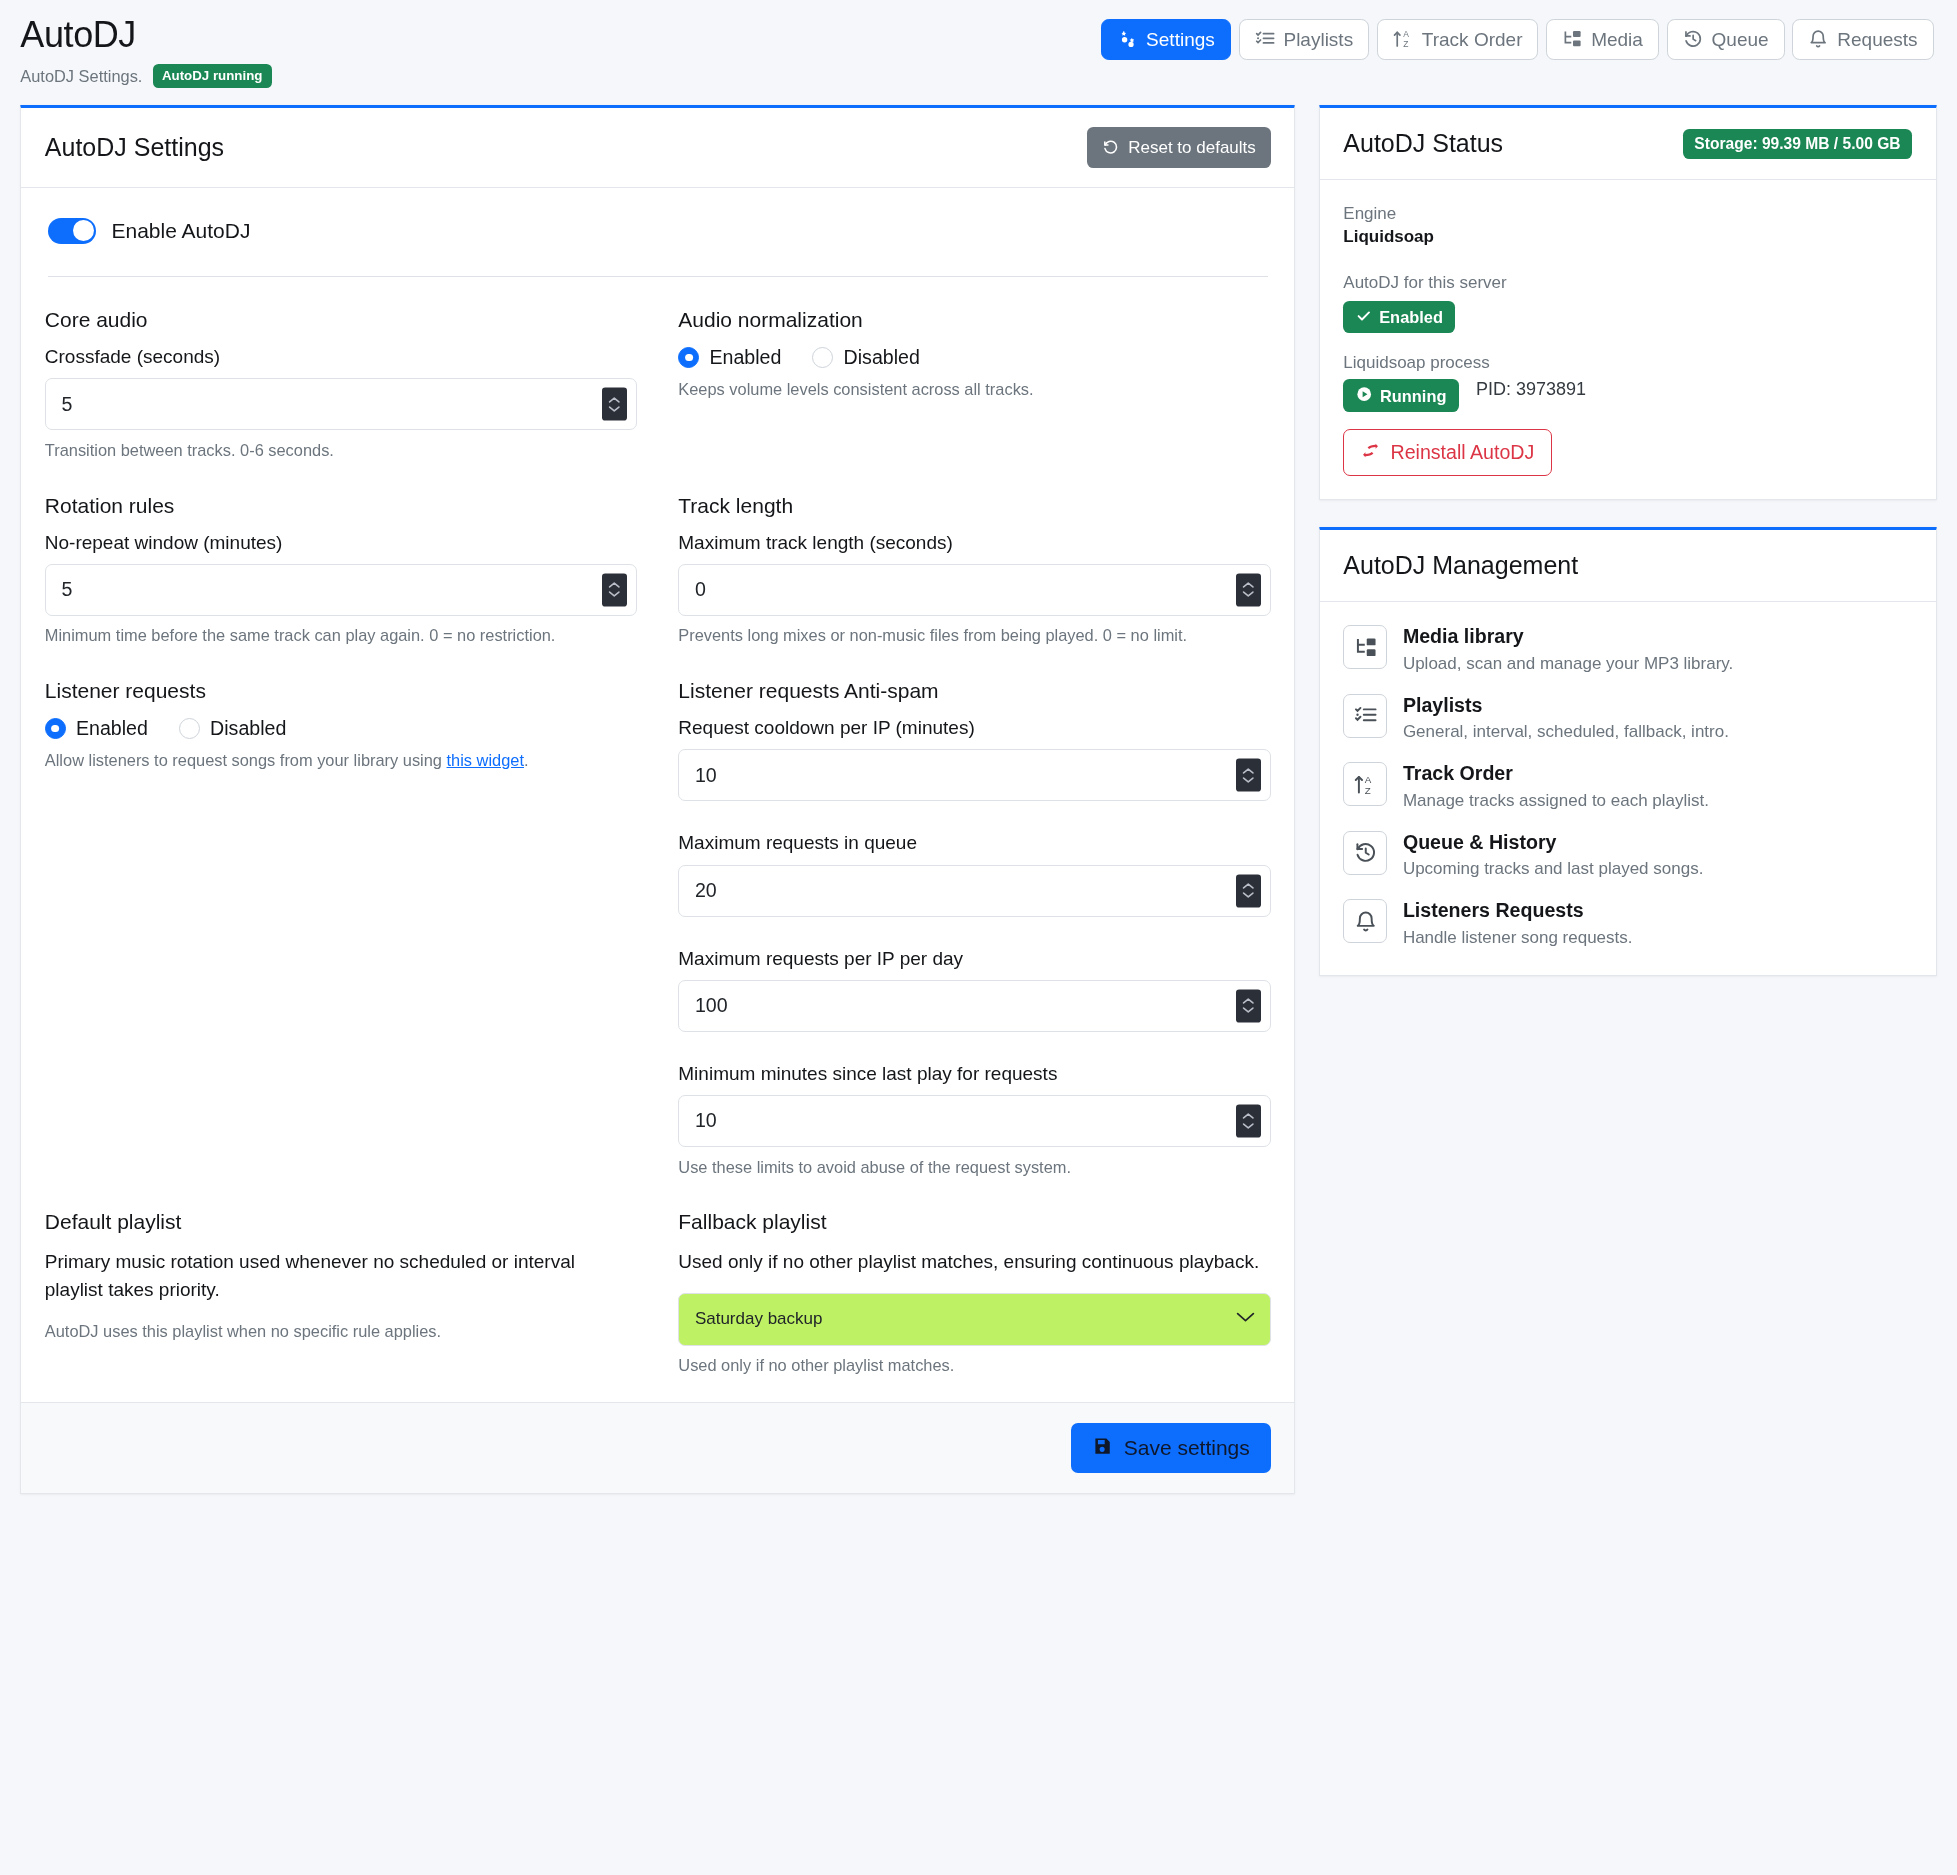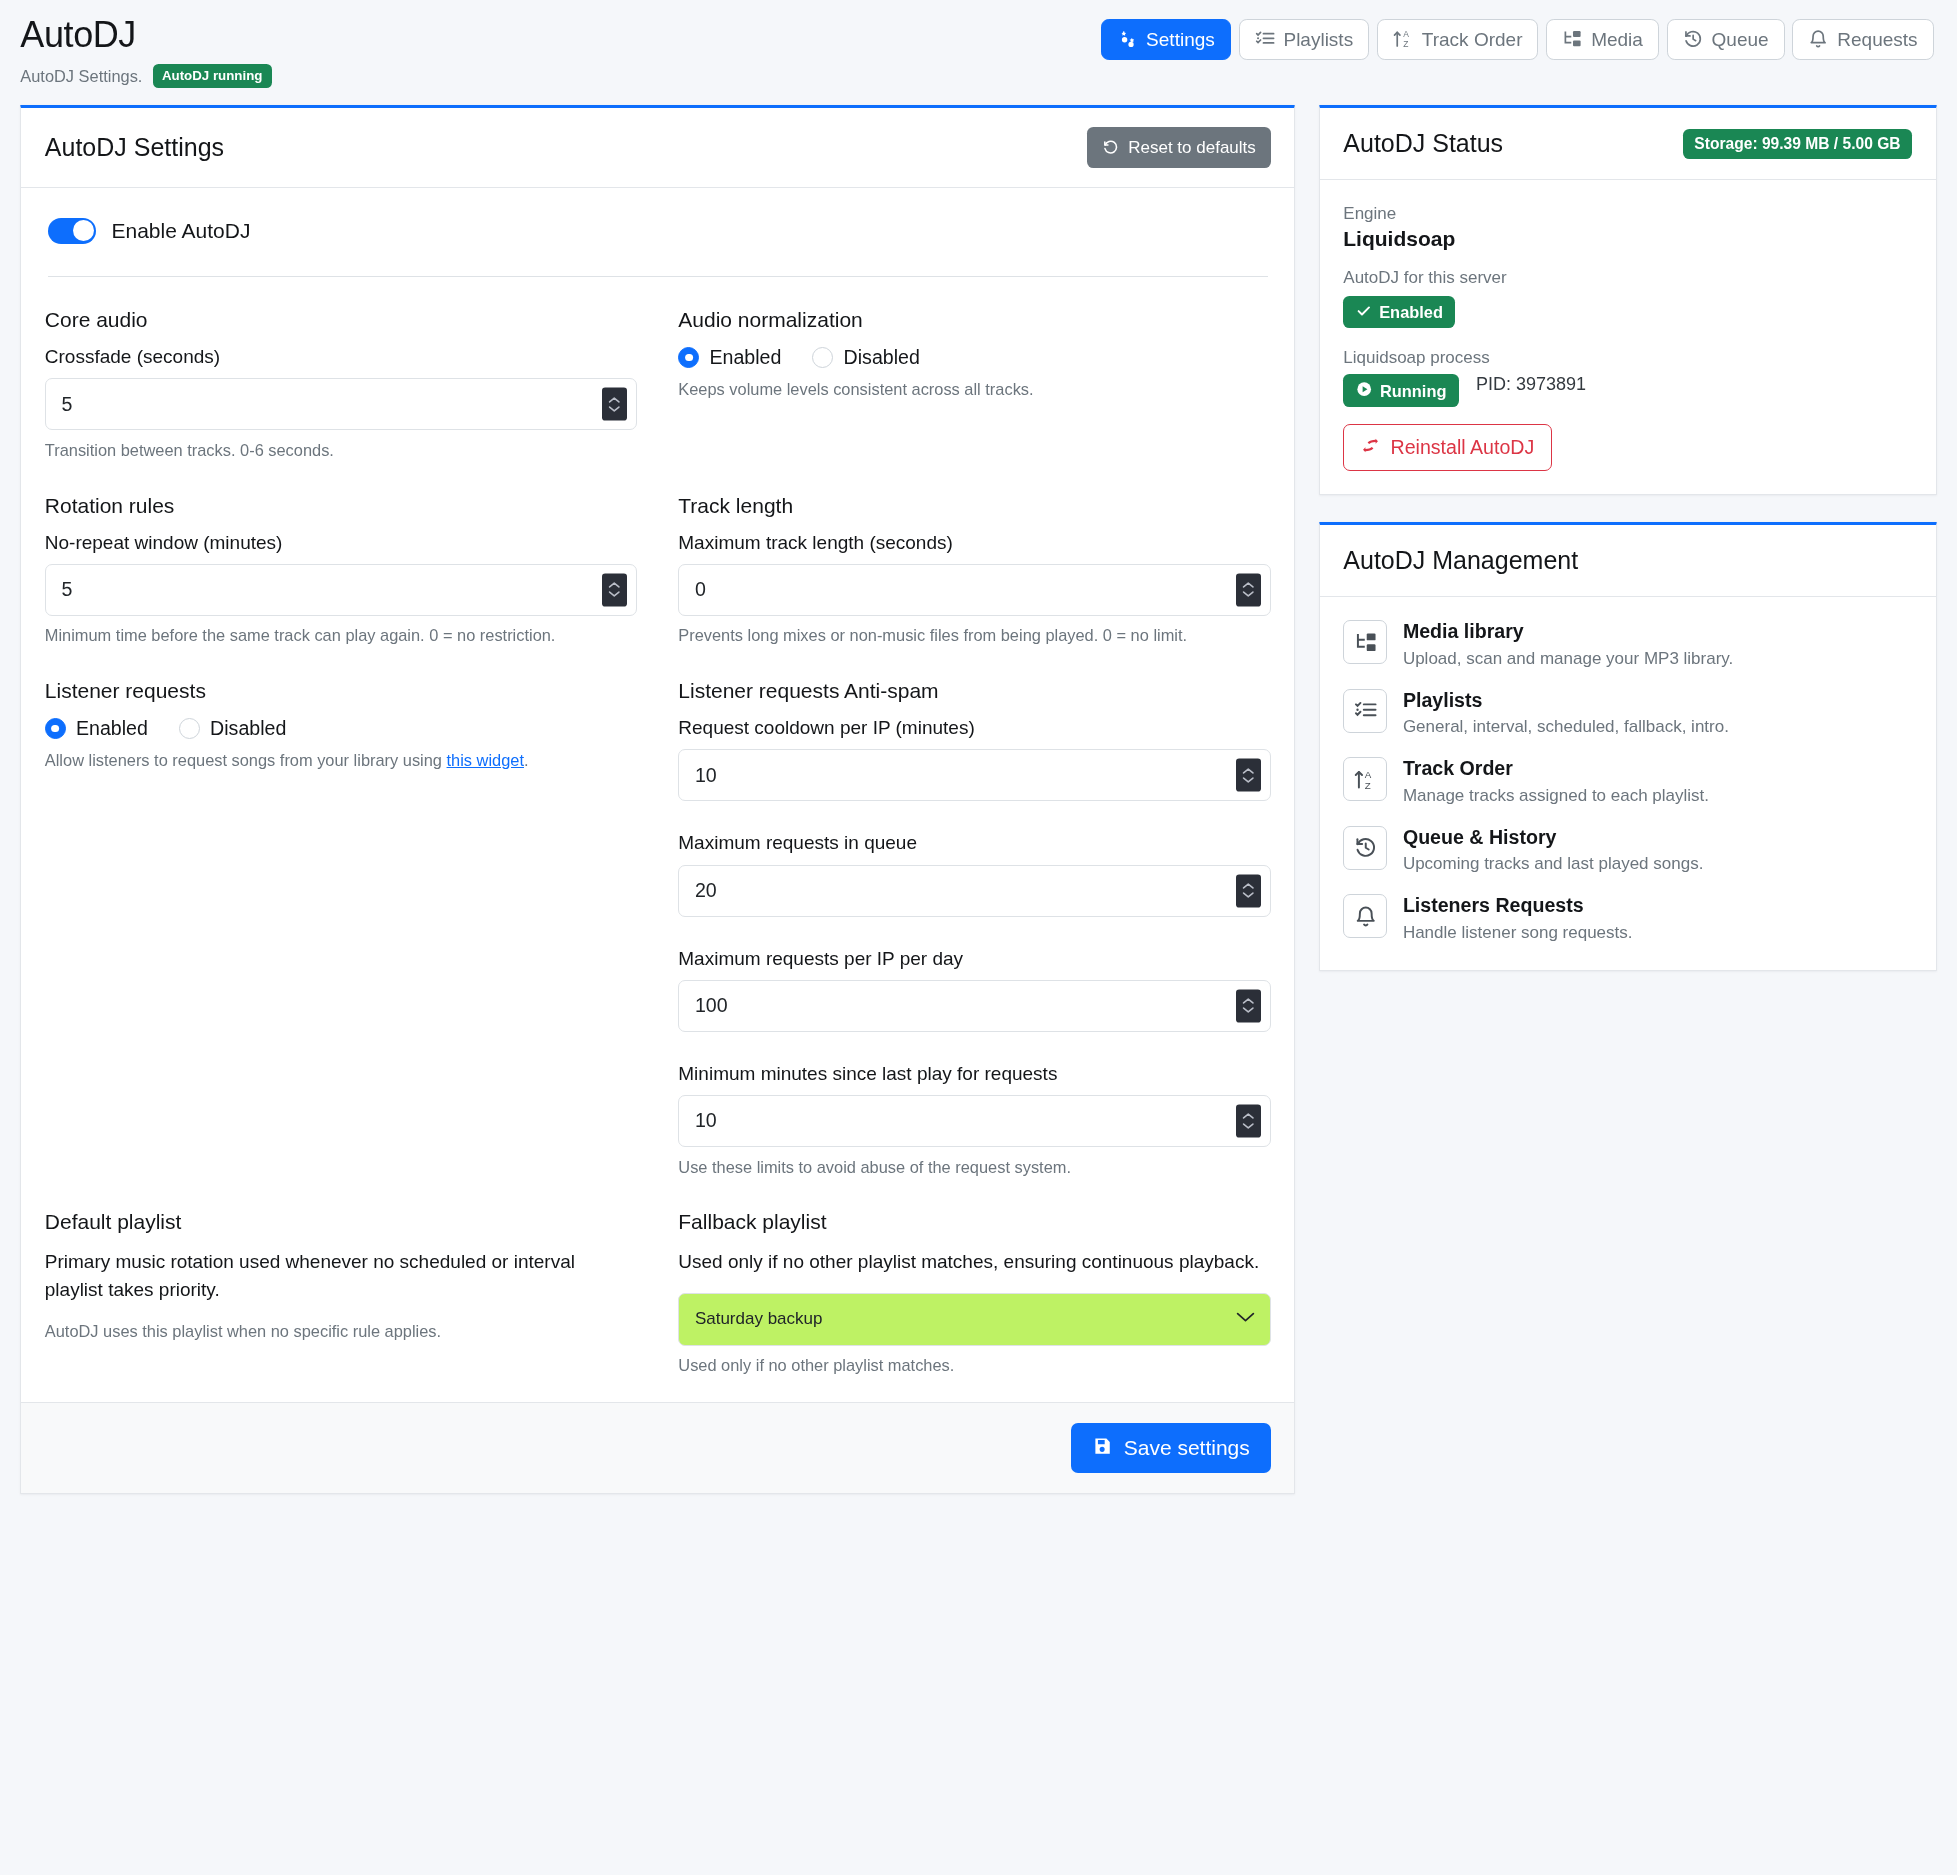--- a/index.html
+++ b/index.html
@@ -123,27 +123,27 @@
     pointer-events: none;
   }
   .mb40 { margin-bottom: 31px; }
 
   .card-footer {
     border-top: 0.8px solid #e3e6ea; background: #f8f9fa;
     padding: 20.3px 23.5px; display: flex; justify-content: flex-end;
   }
   .btn-primary {
     display: inline-flex; align-items: center; gap: 11px;
-    background: #0d6efd; border: none; color: #ffffff; border-radius: 7px;
+    background: #0d6efd; border: none; color: #0f172a; border-radius: 7px;
     padding: 13.3px 21px; font-size: 21px; cursor: pointer; line-height: 1;
   }
 
   
   .kicker { font-size: 17px; color: #6c757d; margin-bottom: 3.1px; }
-  .engine-name { font-size: 21px; font-weight: 700; color: #141619; margin-bottom: 17px; }
+  .engine-name { font-size: 17px; font-weight: 700; color: #141619; margin-bottom: 26px; }
   .pill {
     display: inline-flex; align-items: center; gap: 7.8px;
     background: #1a8754; color: #fff; font-size: 16.4px; font-weight: 700;
     padding: 7px 12.5px; border-radius: 6.3px; line-height: 1;
   }
   .pidline { display: flex; gap: 17px; margin-top: 6.3px; }
   .pidtxt { font-size: 18px; color: #343a40; }
   .btn-danger {
     display: inline-flex; align-items: center; gap: 10.2px;
     background: #dc3545; border: none; color: #fff; border-radius: 7px;

